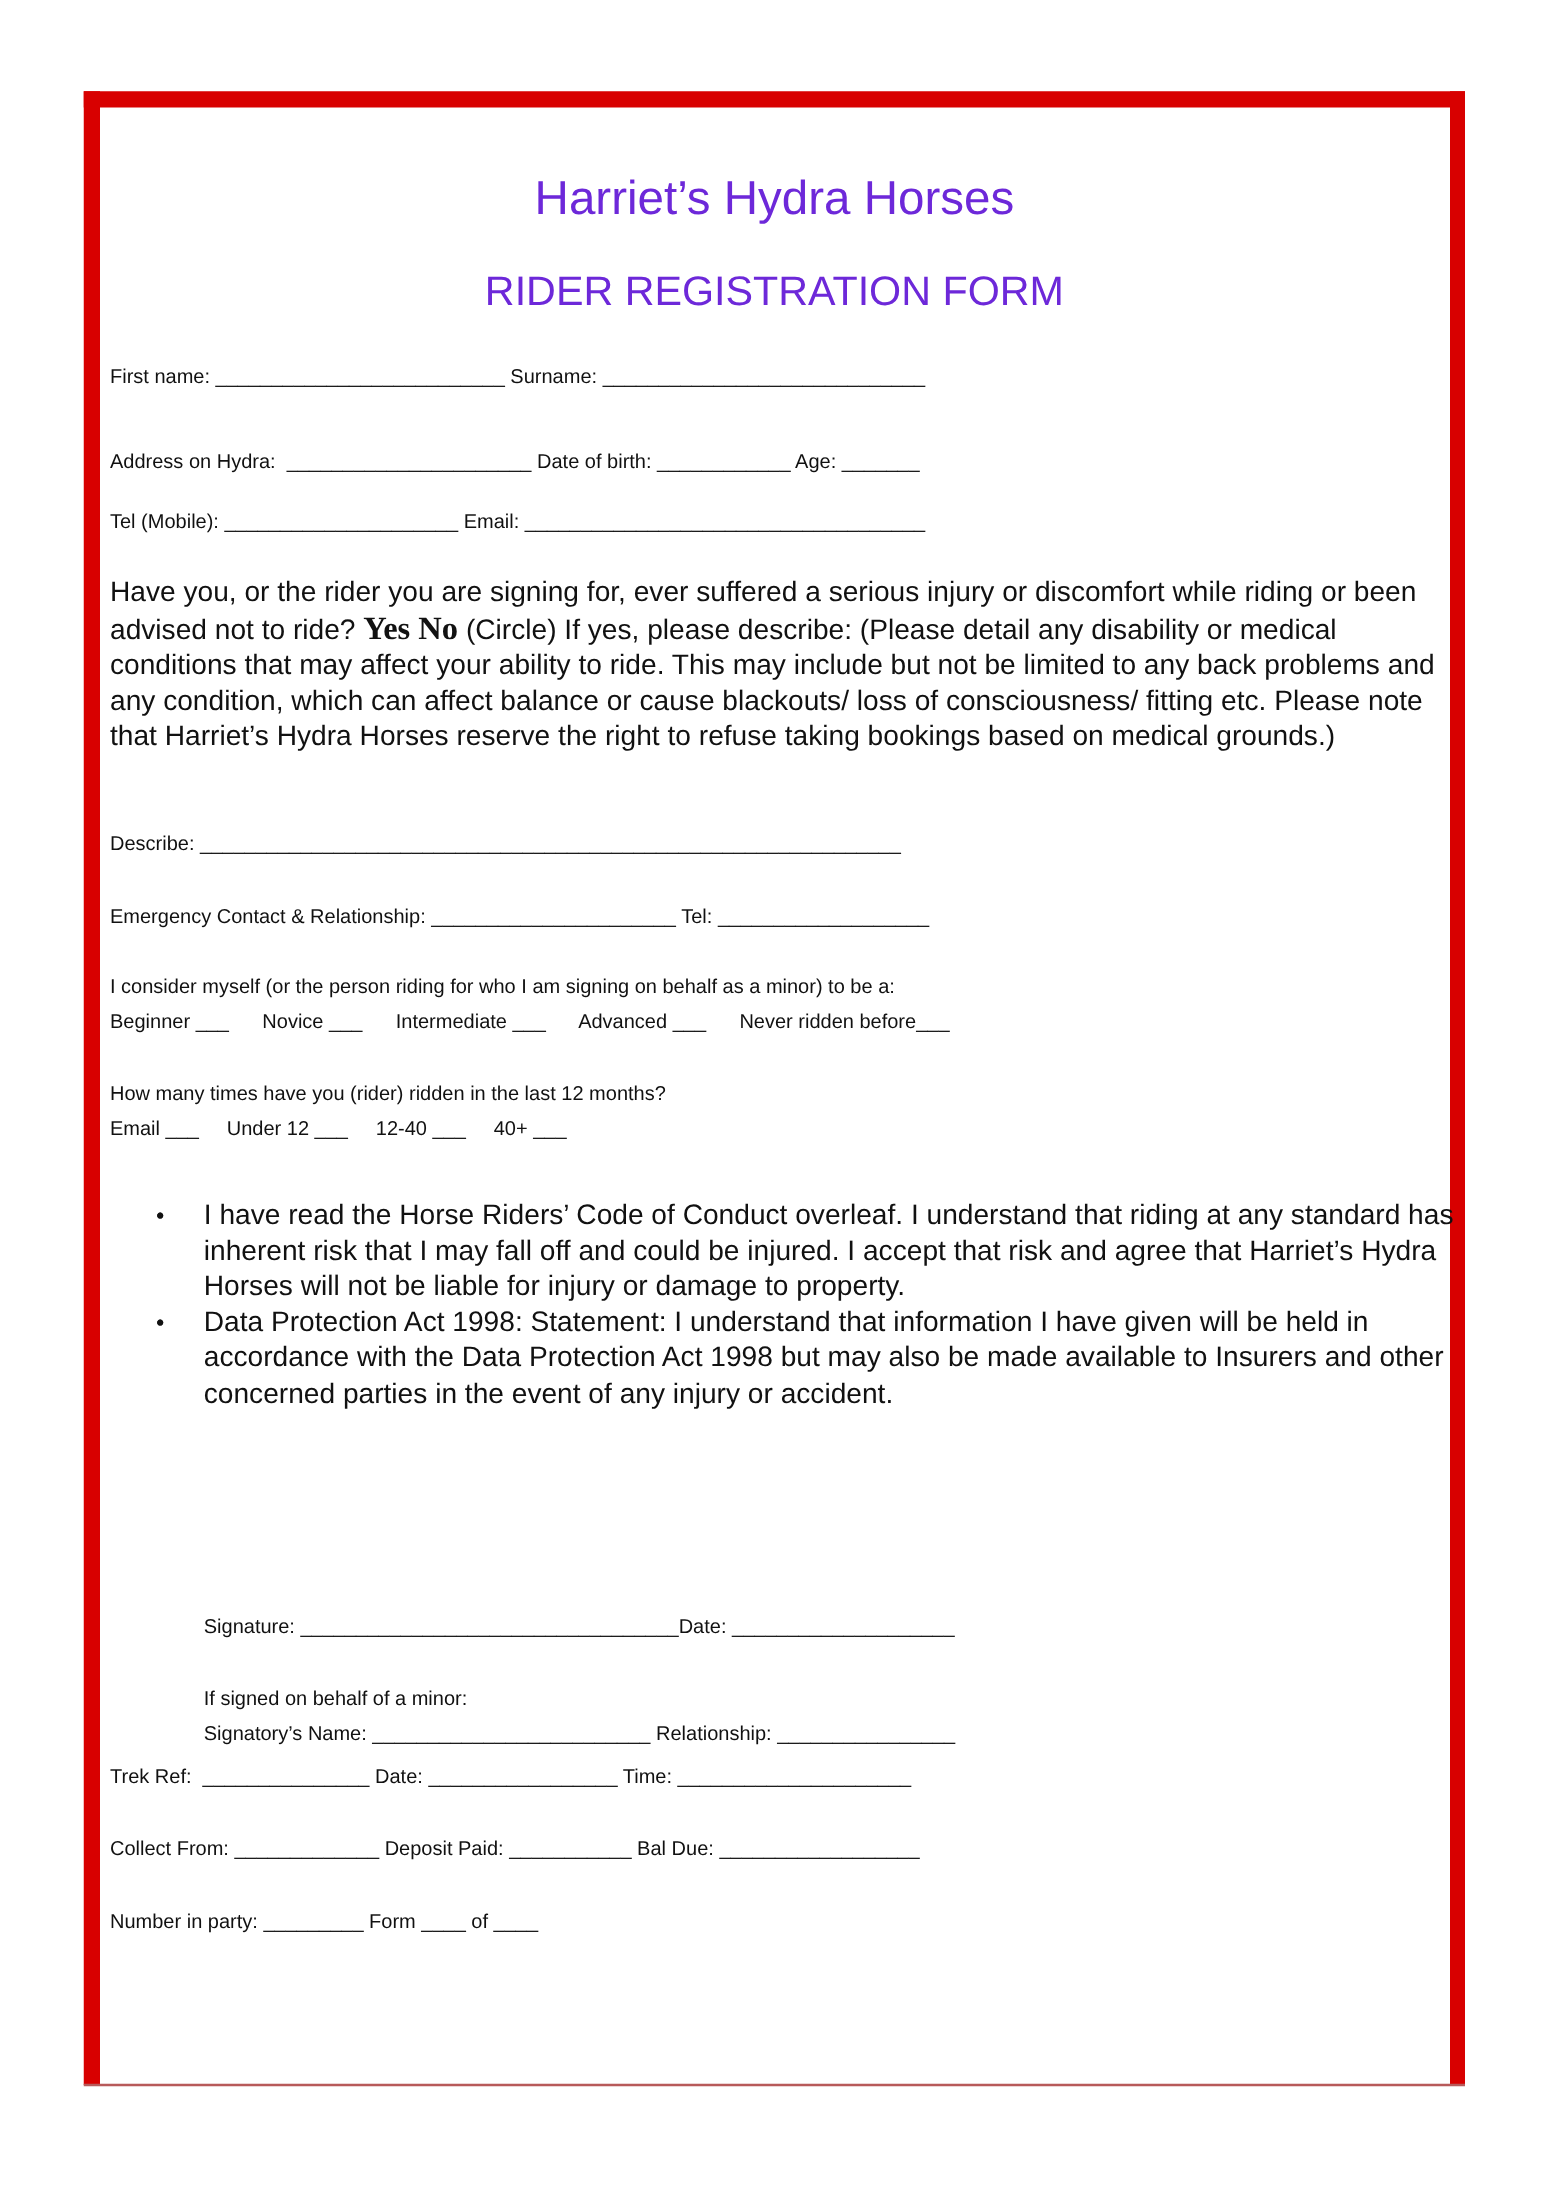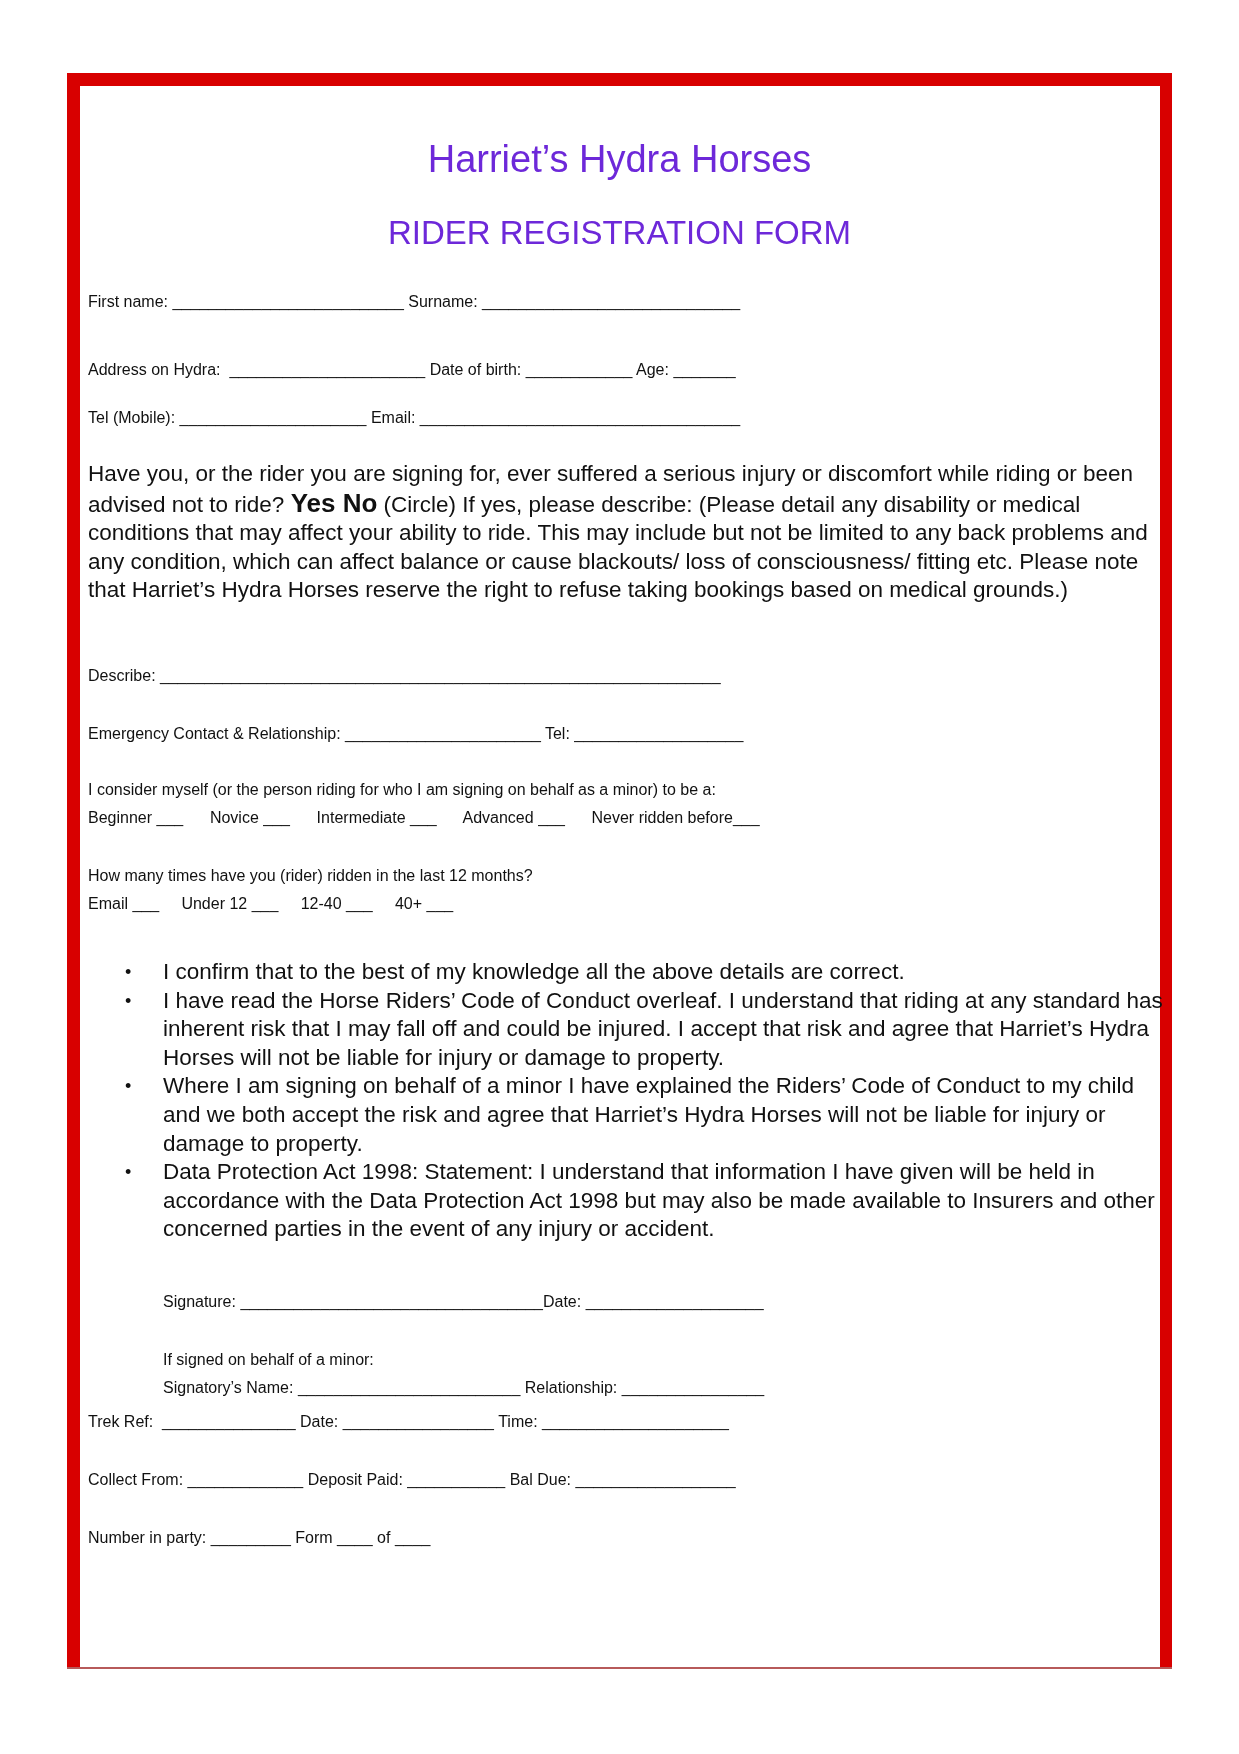--- a/index.html
+++ b/index.html
@@ -12,21 +12,21 @@
     .bar.right { right: 0; top: 0; width: 12px; height: 1595px; }
     .bar.bottom { left: 0; bottom: 0; width: 1105px; height: 2px; background: #b75a5a; }
 
     .title { position: absolute; left: 0; width: 1239px; text-align: center; color: #6d28d9; }
     .t1 { top: 138px; font-size: 38px; }
     .t2 { top: 214px; font-size: 33px; }
 
     .line { position: absolute; left: 88px; font-size: 16px; white-space: pre; line-height: 28px; color: #111; }
     .ind { left: 163px; margin-top: 24px; }
     .para { position: absolute; left: 88px; width: 1060px; font-size: 22.5px; line-height: 28.6px; color: #111; }
-    .yesno { font-weight: bold; font-size: 26px; }
+    .yesno { font-weight: bold; font-size: 26px; font-family: Liberation Serif, serif; }
     .bullets { position: absolute; left: 88px; top: 958px; width: 1075px; font-size: 22.5px; line-height: 28.6px; color: #111; margin: 0; padding: 0; list-style: none; }
     .bullets li { position: relative; padding-left: 75px; }
     .bullets li .dot { position: absolute; left: 37px; top: 0; font-size: 18px; }
   </style>
 </head>
 <body>
 
 <div class="frame">
   <div class="bar top"></div>
   <div class="bar left"></div>
@@ -49,23 +49,23 @@
 
 <div class="line" style="top:720px"><span>Emergency Contact &amp; Relationship:</span> <span>______________________</span> <span>Tel:</span> <span>___________________</span></div>
 
 <div class="line" style="top:776px">I consider myself (or the person riding for who I am signing on behalf as a minor) to be a:</div>
 <div class="line" style="top:804px"><span><span>Beginner</span> <span>___</span></span>      <span><span>Novice</span> <span>___</span></span>      <span><span>Intermediate</span> <span>___</span></span>      <span><span>Advanced</span> <span>___</span></span>      <span><span>Never ridden before</span><span>___</span></span></div>
 
 <div class="line" style="top:862px">How many times have you (rider) ridden in the last 12 months?</div>
 <div class="line" style="top:890px"><span><span>Email</span> <span>___</span></span>     <span><span>Under 12</span> <span>___</span></span>     <span><span>12-40</span> <span>___</span></span>     <span><span>40+</span> <span>___</span></span></div>
 
 <ul class="bullets">
-  <li><span class="dot">•</span><span>I confirm that to the best of my knowledge all the above details are correct.</span></li>
+  <li><span class="dot">•</span></li>
   <li><span class="dot">•</span><span>I have read the Horse Riders’ Code of Conduct overleaf. I understand that riding at any standard has inherent risk that I may fall off and could be injured. I accept that risk and agree that Harriet’s Hydra Horses will not be liable for injury or damage to property.</span></li>
-  <li><span class="dot">•</span><span>Where I am signing on behalf of a minor I have explained the Riders’ Code of Conduct to my child and we both accept the risk and agree that Harriet’s Hydra Horses will not be liable for injury or damage to property.</span></li>
+  <li><span class="dot">•</span></li>
   <li><span class="dot">•</span><span>Data Protection Act 1998: Statement: I understand that information I have given will be held in accordance with the Data Protection Act 1998 but may also be made available to Insurers and other concerned parties in the event of any injury or accident.</span></li>
 </ul>
 
 <div class="line ind" style="top:1264px"><span>Signature:</span> <span>__________________________________</span><span>Date:</span> <span>____________________</span></div>
 
 <div class="line ind" style="top:1322px">If signed on behalf of a minor:</div>
 <div class="line ind" style="top:1350px"><span>Signatory’s Name:</span> <span>_________________________</span> <span>Relationship:</span> <span>________________</span></div>
 
 <div class="line" style="top:1408px"><span>Trek Ref:</span>  <span>_______________</span> <span>Date:</span> <span>_________________</span> <span>Time:</span> <span>_____________________</span></div>
 

